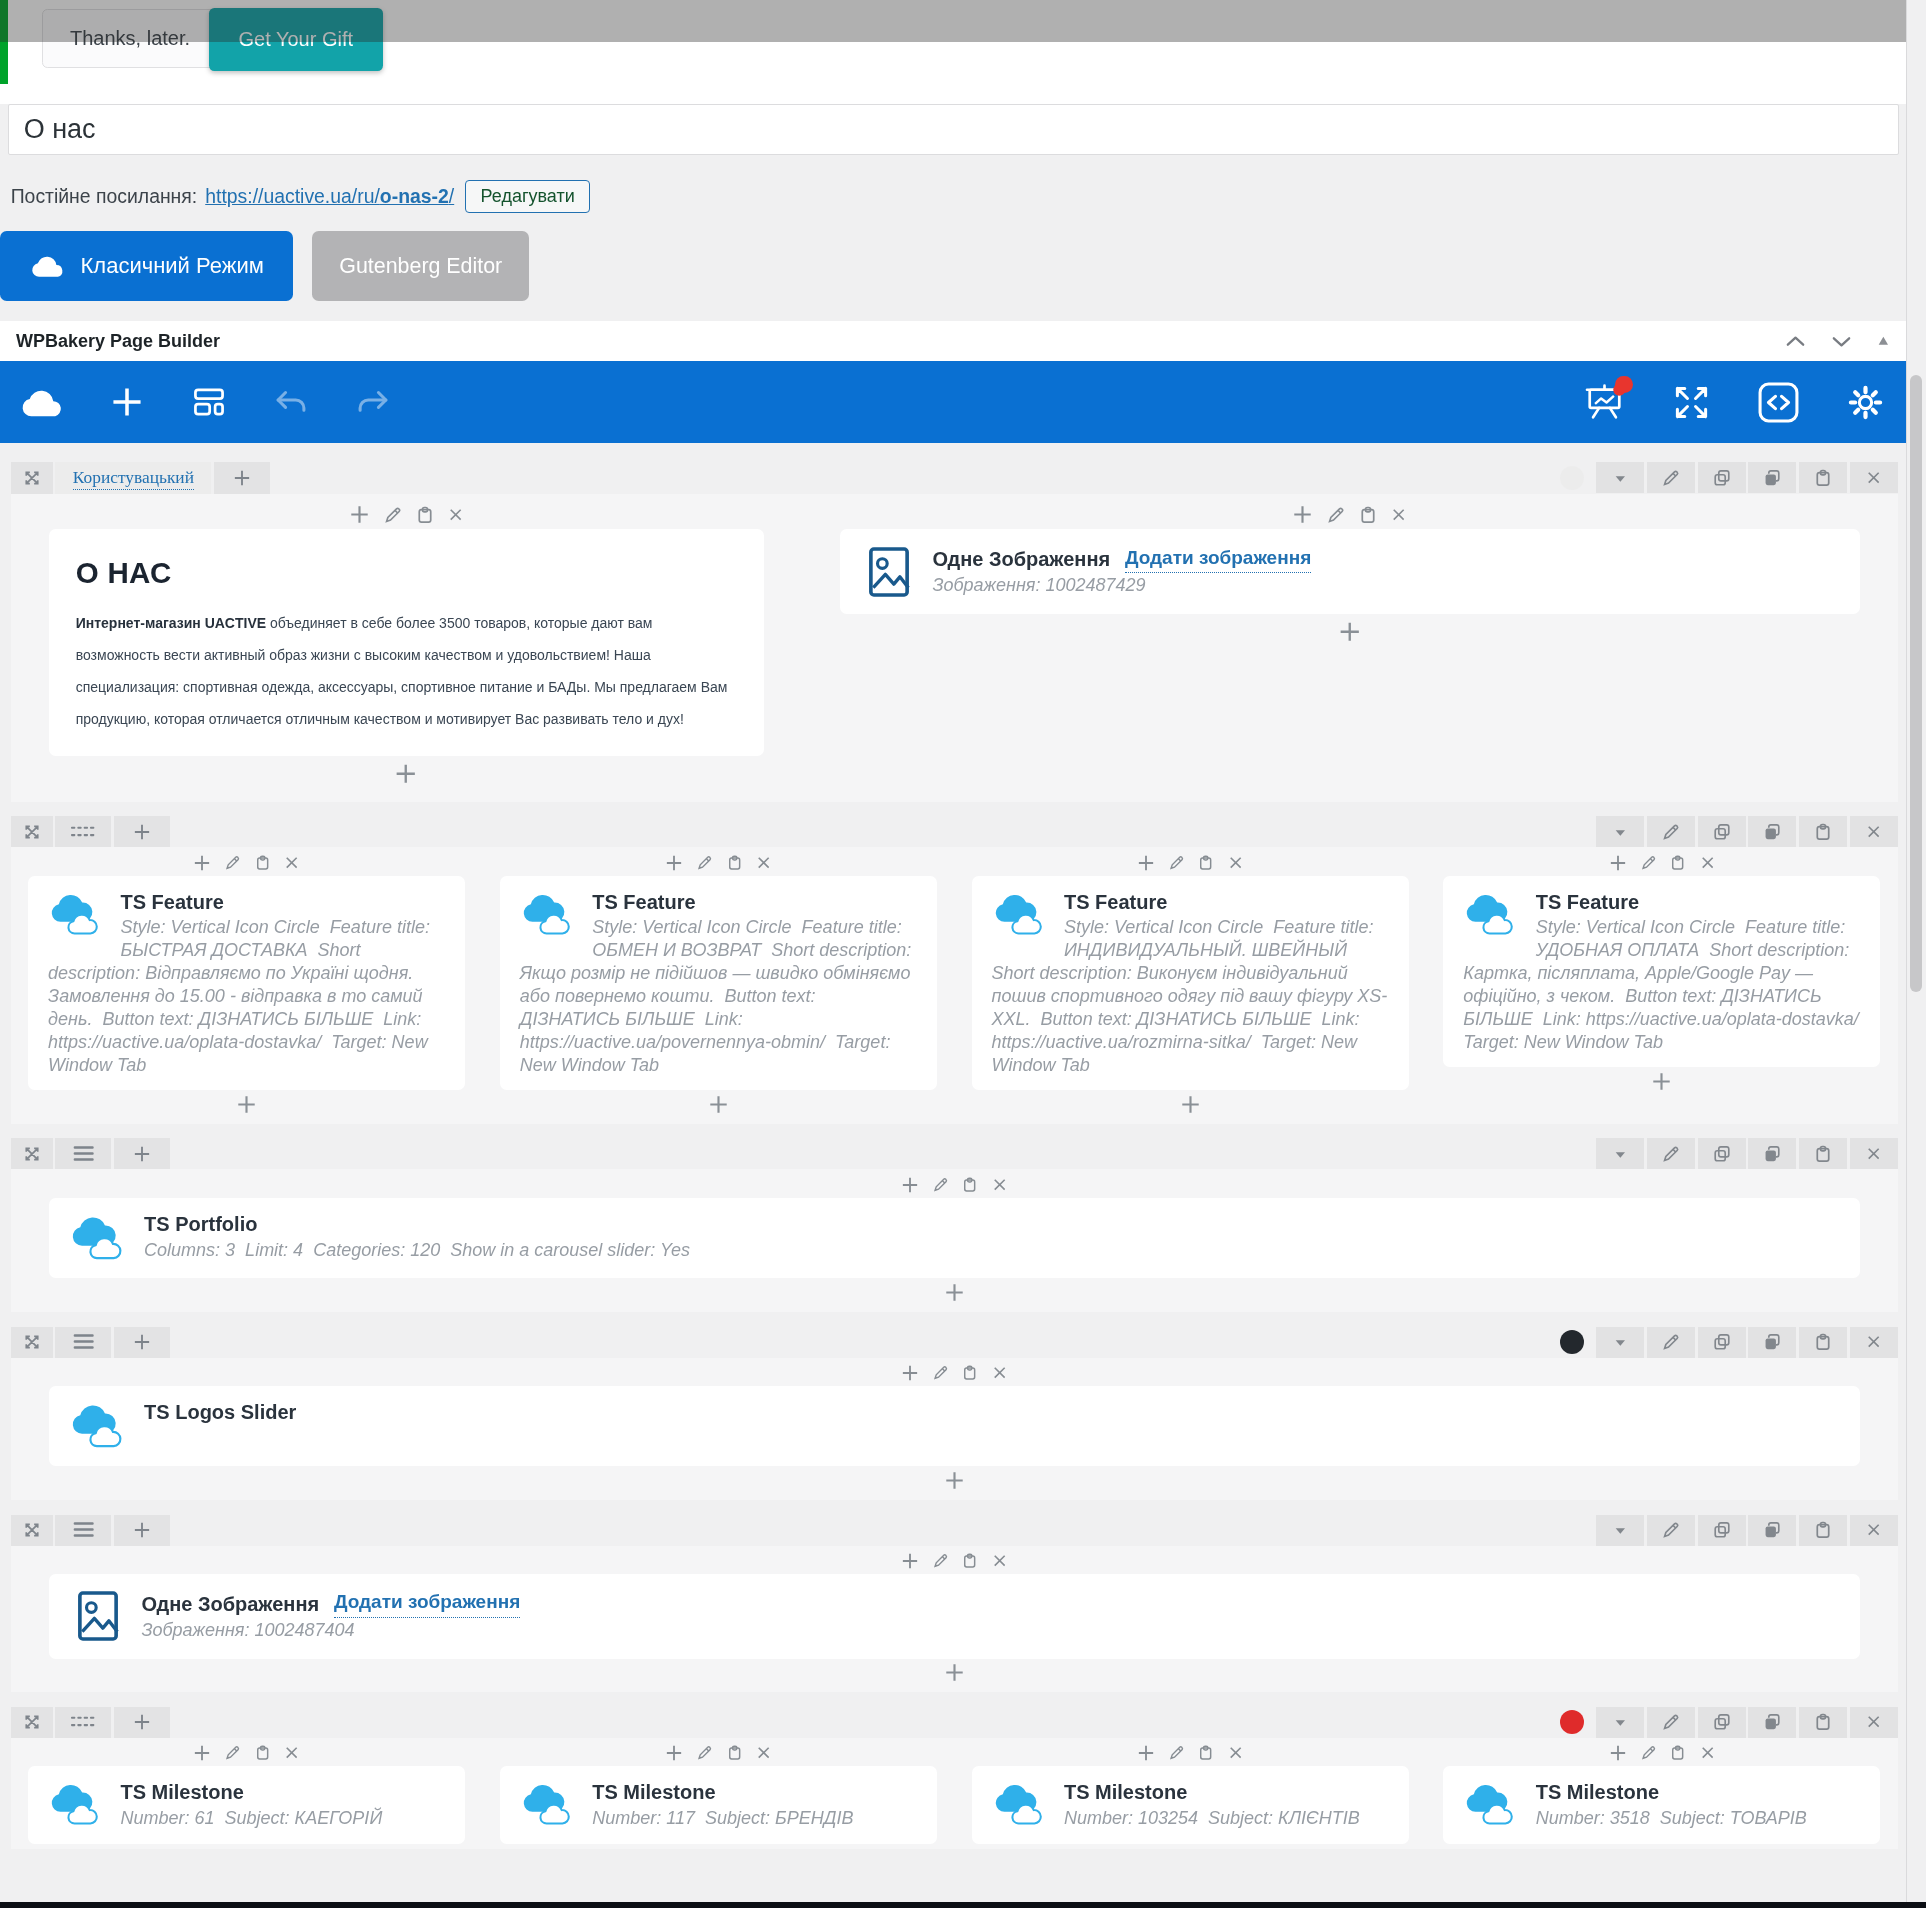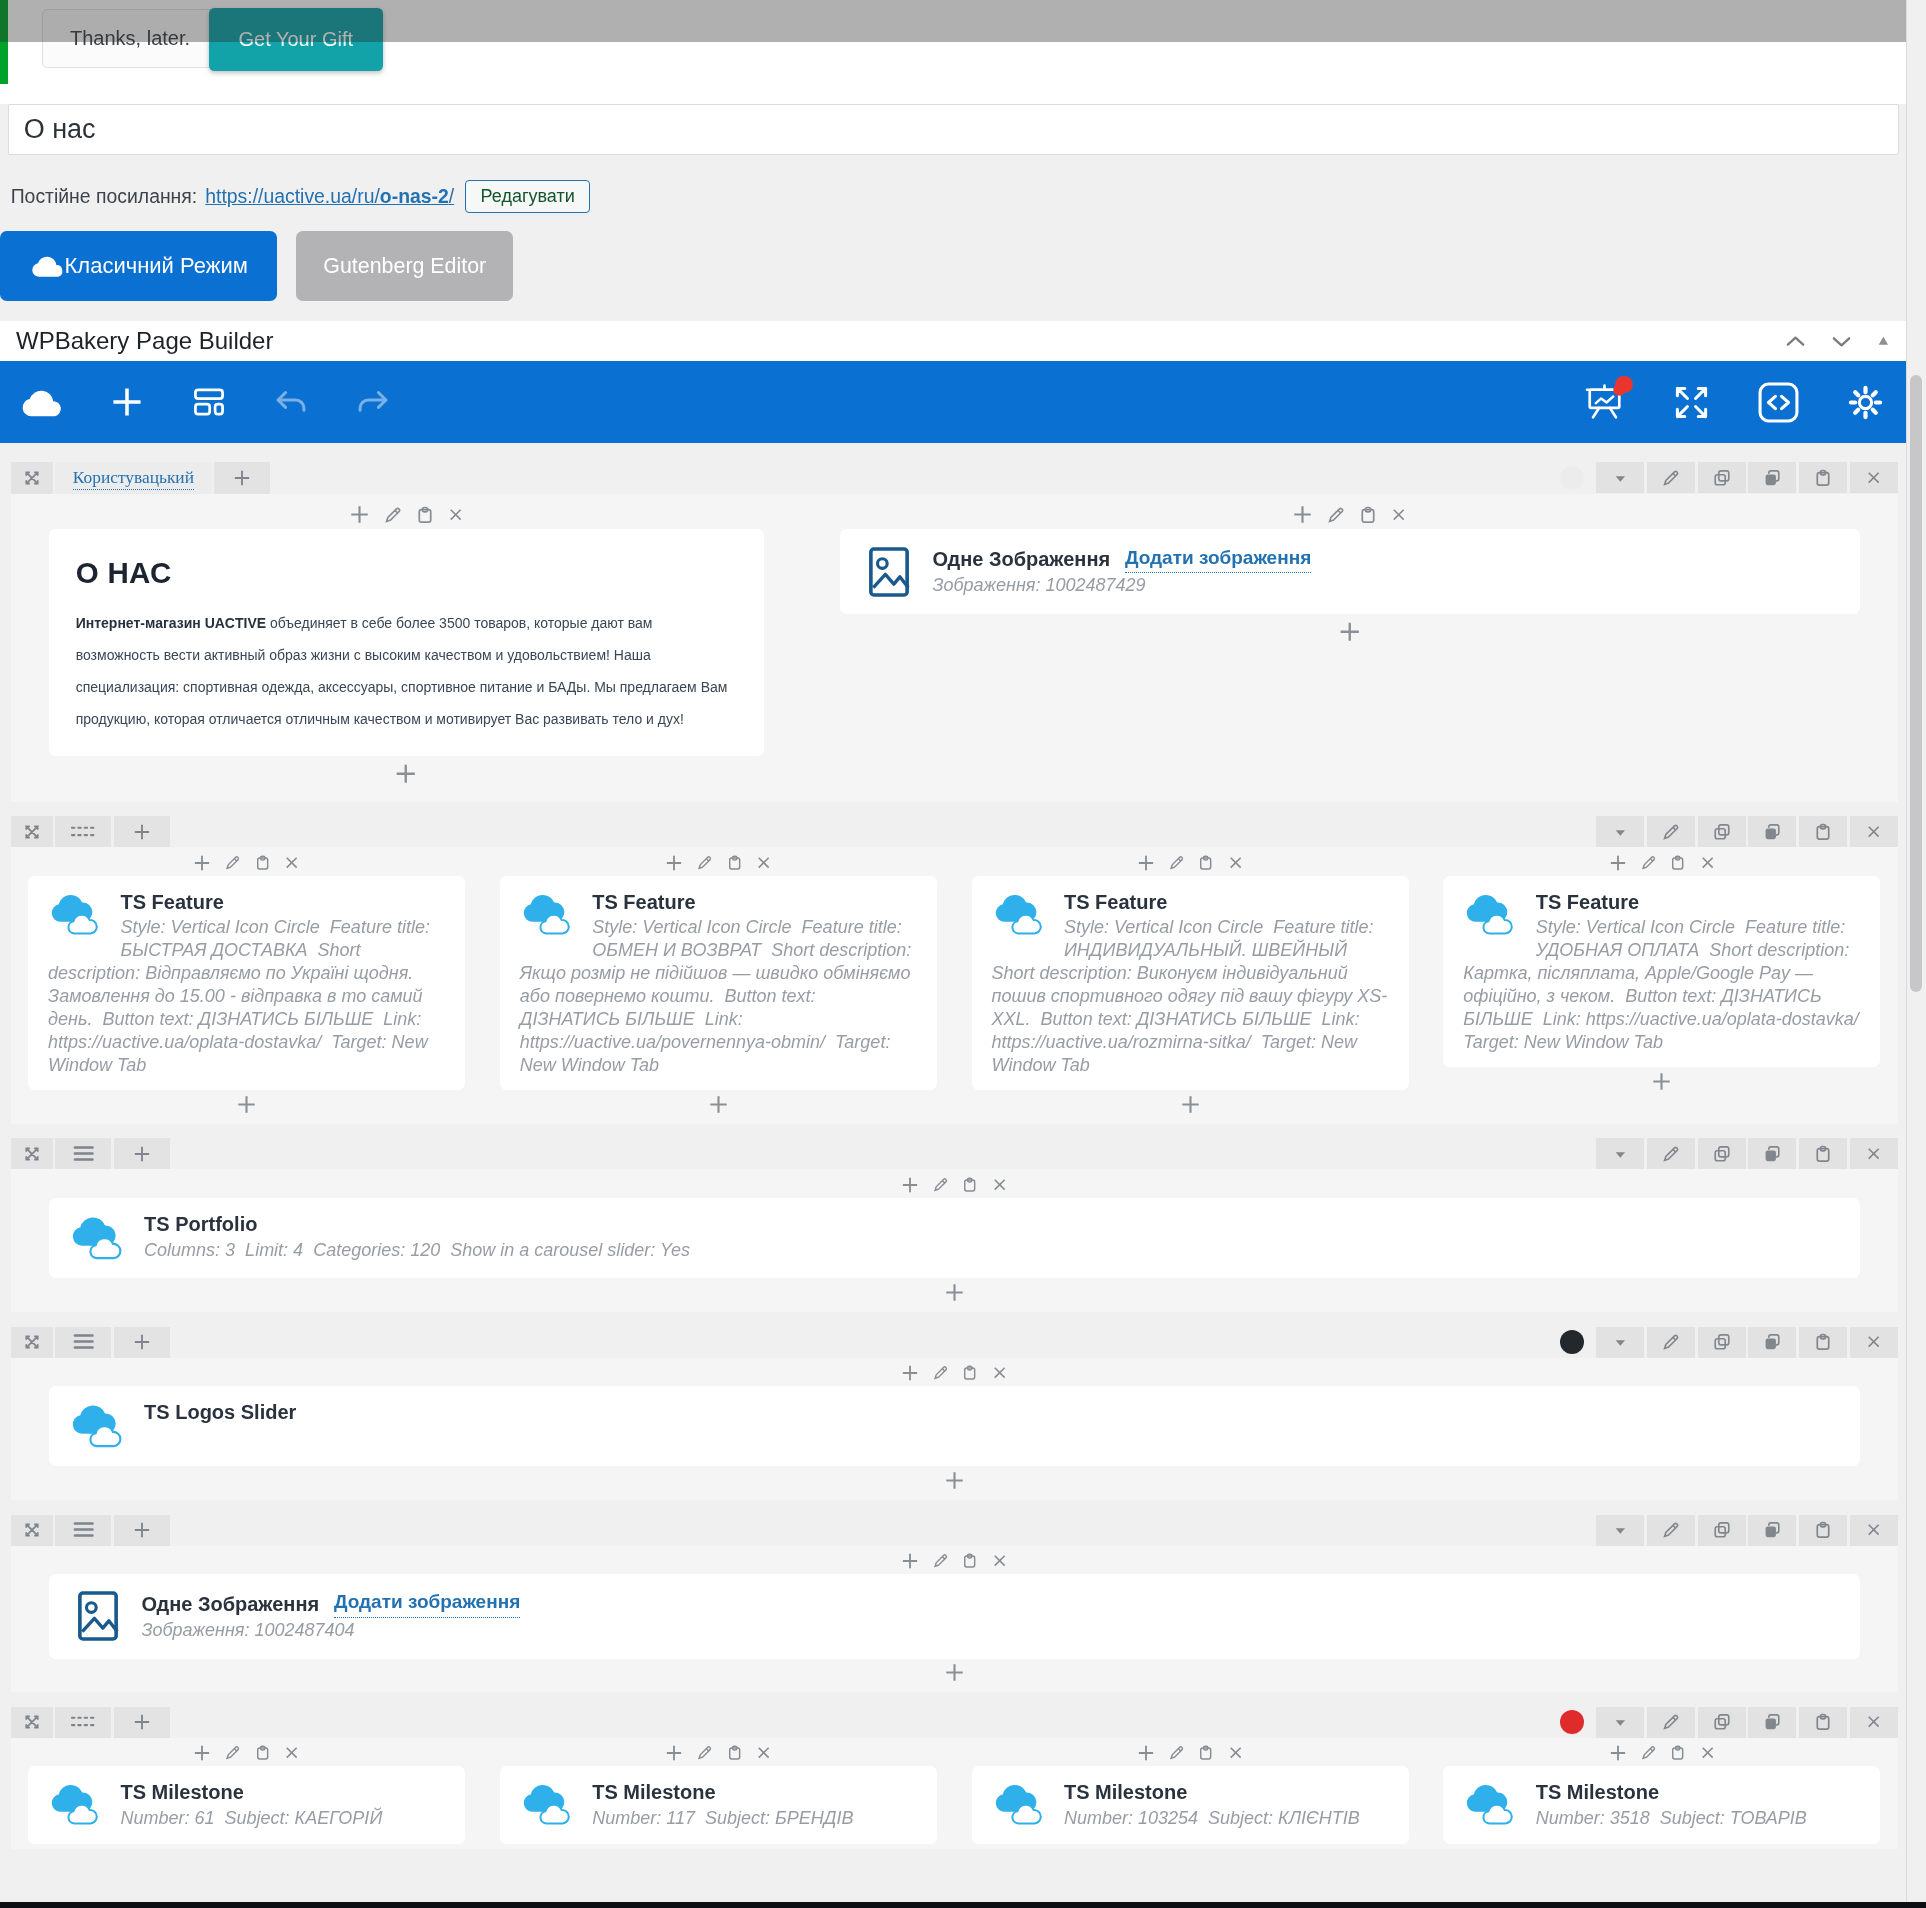--- a/index.html
+++ b/index.html
@@ -36,32 +36,32 @@
     font-size:27px;color:#2c3338;padding:0 14.7px;font-family:inherit;
   }
   .permalink-row{margin:24px 0 0 10.7px;height:35px;display:flex;align-items:center;font-size:19.4px;color:#3c434a;}
   .permalink-row a{color:#2271b1;text-decoration:underline;margin-left:8px;}
   .btn-edit{
     margin-left:10.7px;background:#f6f7f7;border:1.3px solid #2271b1;border-radius:4px;
     color:#14532d;font-size:18px;padding:5.4px 14.7px;font-family:inherit;
   }
   .mode-row{margin:17.4px 0 0 0;height:70px;display:flex;gap:19px;}
   .btn-classic{
-    display:flex;align-items:center;gap:0;padding:0 29.5px;height:70px;
+    display:flex;align-items:center;gap:16px;padding:0 29.5px;height:70px;
     background:#0a70d2;border:none;border-radius:6.7px;color:#fff;font-size:22px;font-family:inherit;
   }
   .btn-gutenberg{
     padding:0 27px;height:70px;background:#b3b3b5;border:none;border-radius:6.7px;
     color:#fff;font-size:21.4px;font-family:inherit;
   }
 
   
   .panel{margin-top:20px;width:1907px;}
   .panel-header{height:40px;background:#fff;display:flex;align-items:center;padding:0 16px;box-sizing:border-box;}
-  .panel-title{font-size:24px;font-weight:normal;color:#1d2327;flex:1;}
+  .panel-title{font-size:18px;font-weight:bold;color:#1d2327;flex:1;}
   .panel-header .hicon{color:#787c82;margin-left:23px;display:flex;align-items:center;}
   .toolbar{height:82px;background:#0a70d2;display:flex;align-items:center;padding:0 20px;box-sizing:border-box;color:#fff;}
   .toolbar .ticon{display:flex;align-items:center;justify-content:center;margin-right:44px;position:relative;}
   .toolbar .dim{opacity:.45;}
   .toolbar .spacer{flex:1;}
   .toolbar .ticon.right{margin-right:0;margin-left:44px;}
   .badge{position:absolute;top:-5.4px;right:-6.7px;width:17.4px;height:17.4px;border-radius:50%;background:#e8352e;}
 
   
   .content{margin:0 28px 0 10.7px;width:1887px;}

